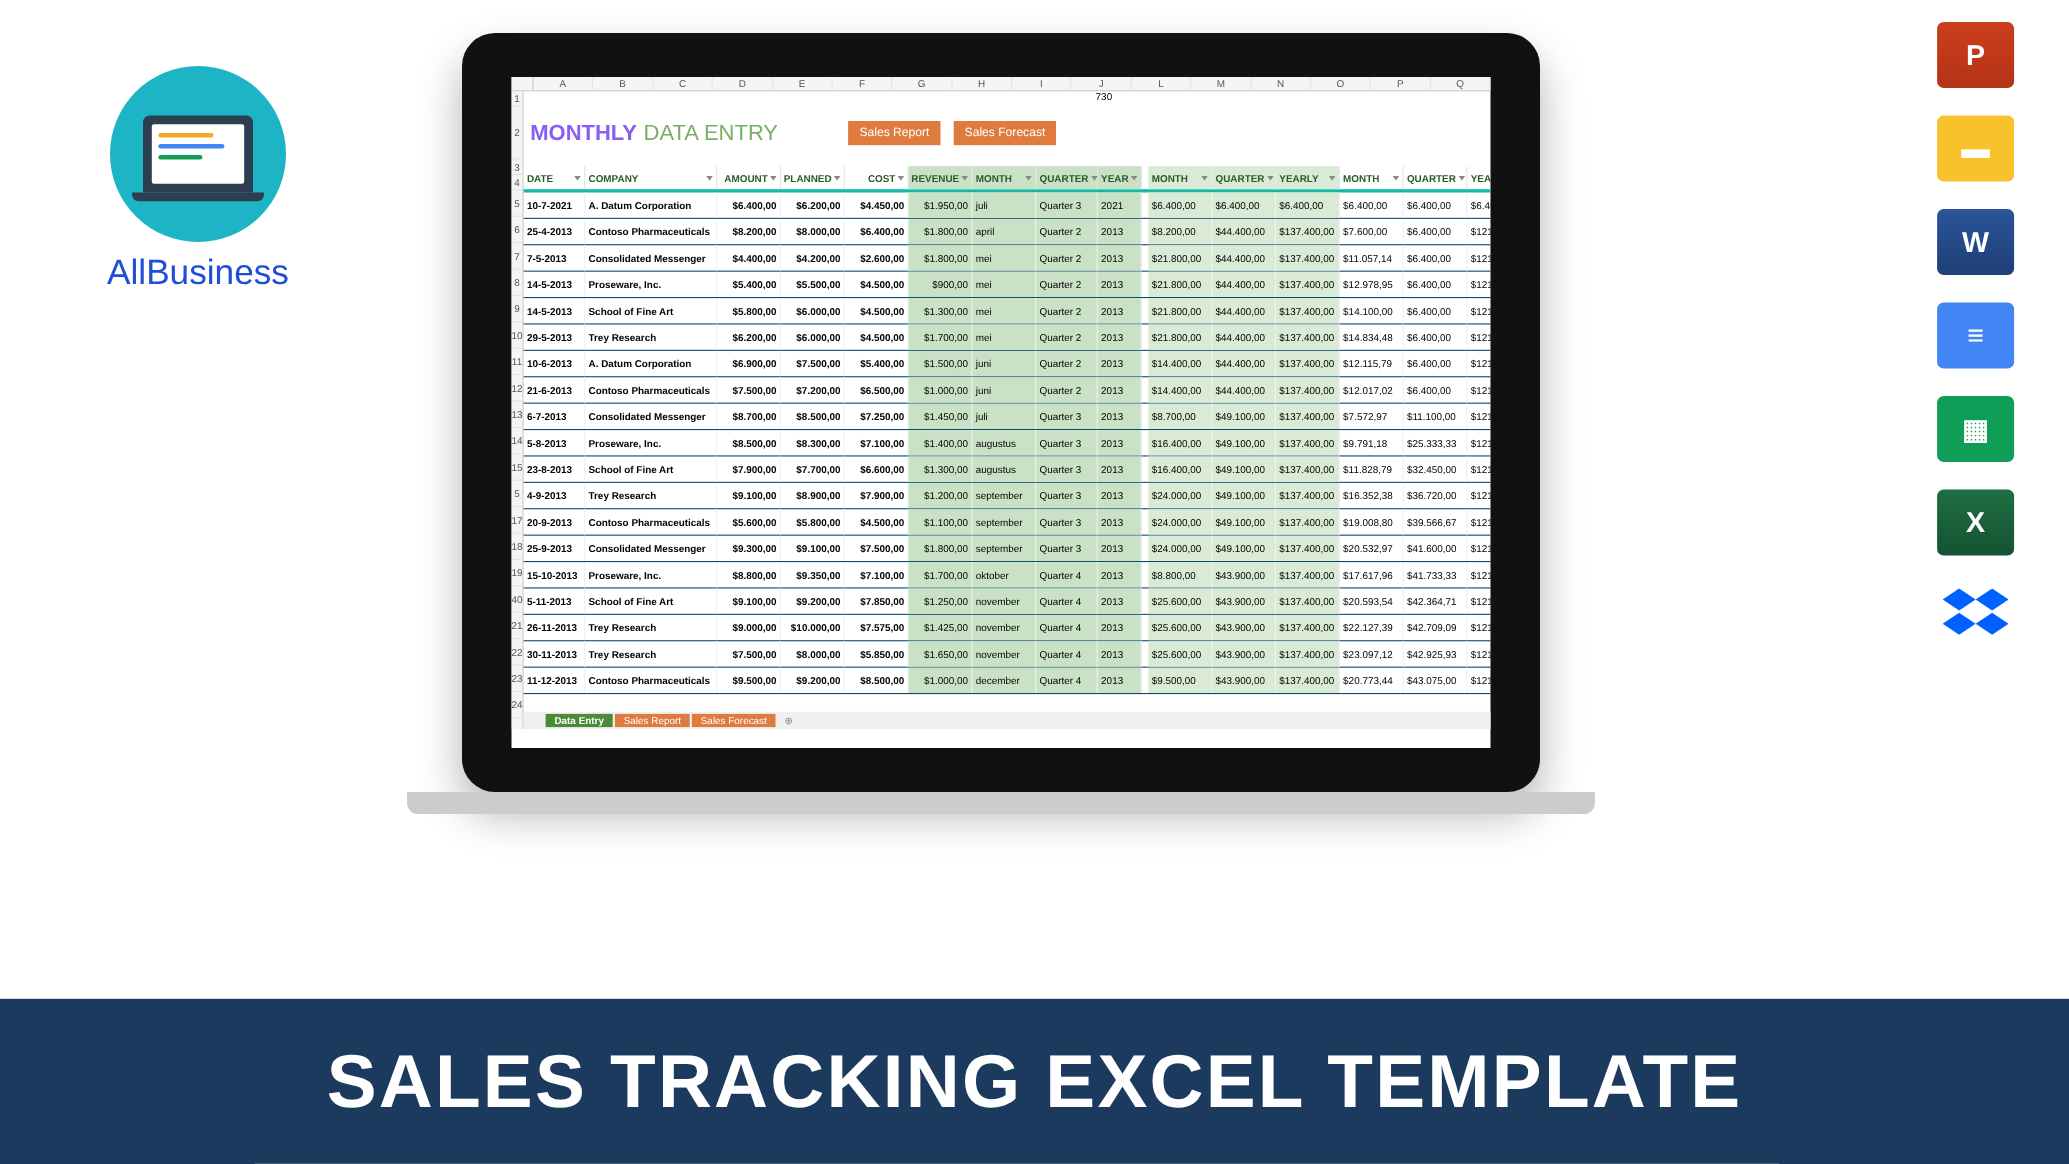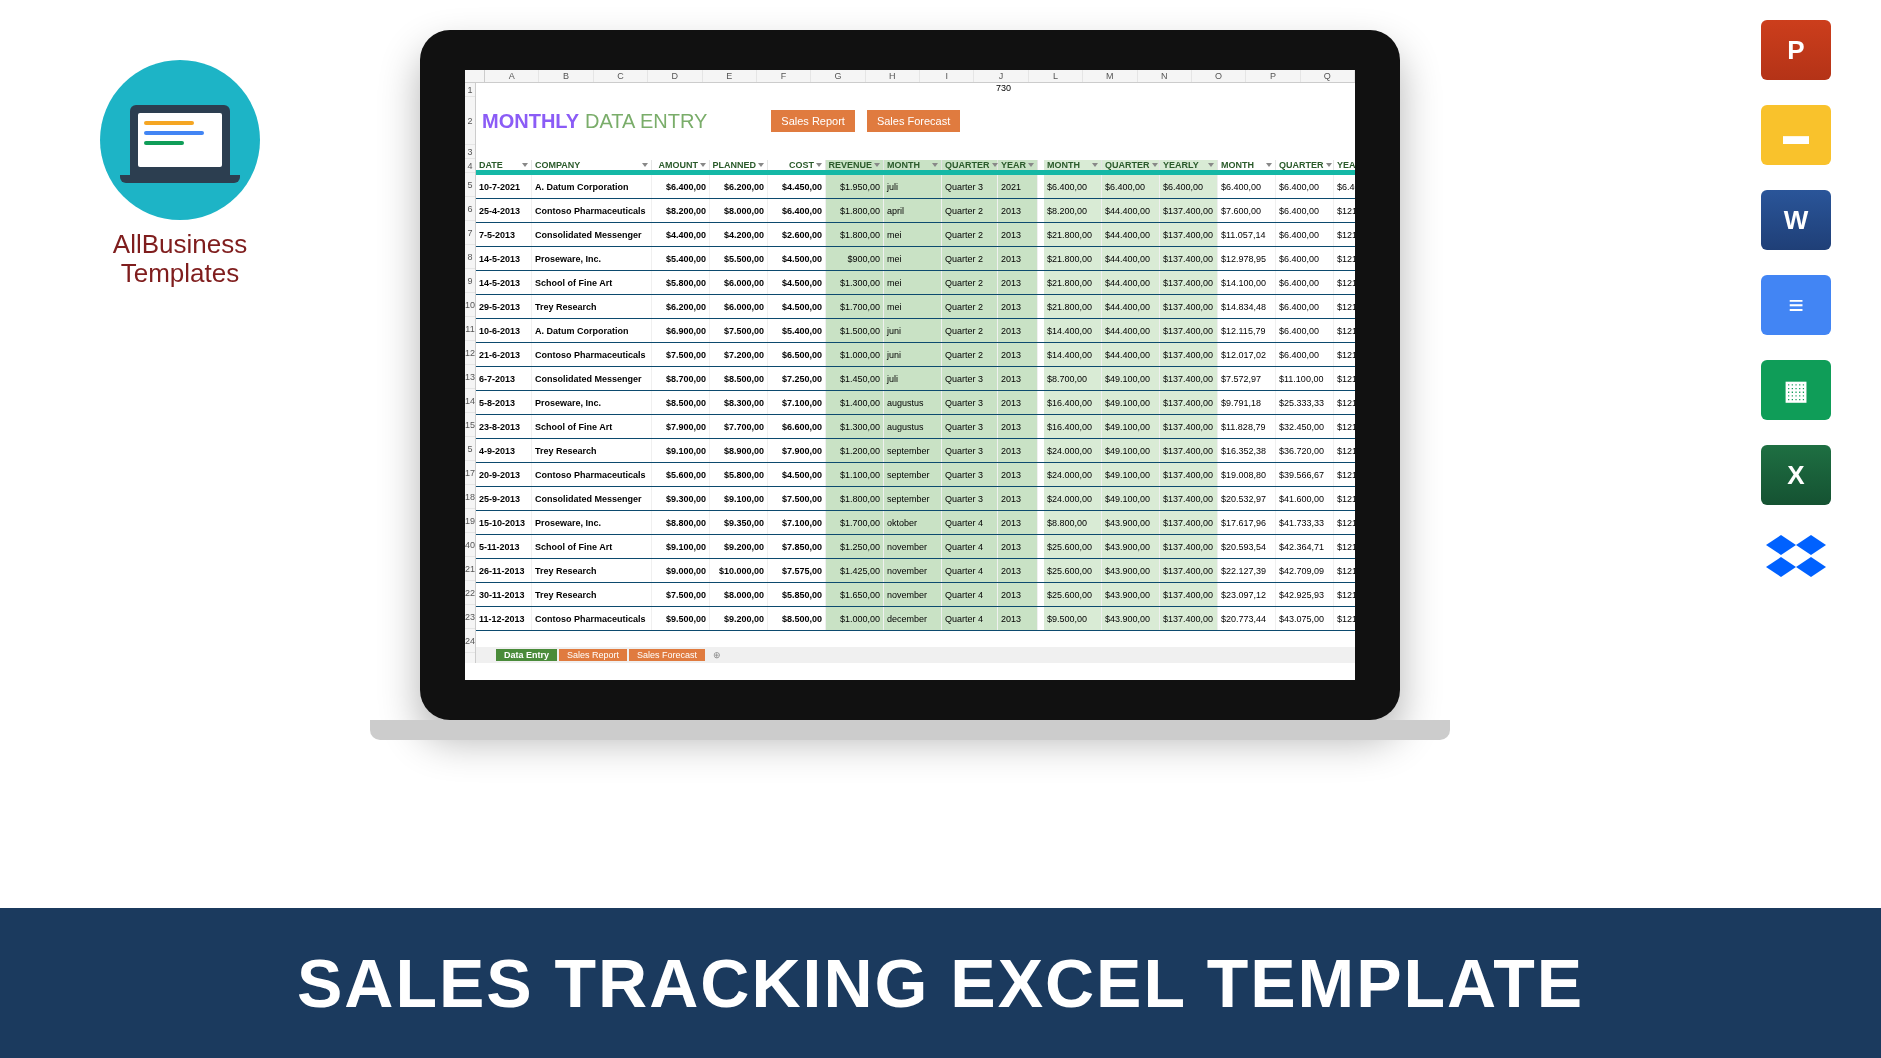--- a/index.html
+++ b/index.html
@@ -46,22 +46,22 @@
     border-radius: 0 0 6px 6px;
   }
   .logo-laptop-screen {
     position: absolute;
     top: 8px; left: 8px; right: 8px; bottom: 8px;
     background: #fff;
     border-radius: 2px;
   }
   .logo-line { position: absolute; height: 4px; left: 6px; border-radius: 2px; }
   .logo-text {
-    font-size: 26px;
-    color: #7f1d1d;
+    font-size: 32px;
+    color: #1d4ed8;
     line-height: 1.1;
   }
   .laptop-frame {
     position: absolute;
     top: 30px;
     left: 370px;
     width: 1080px;
     height: 750px;
   }
   .laptop-bezel {
@@ -148,22 +148,21 @@
     flex: 3;
     text-align: center;
     font-size: 9px;
     color: #333;
     border-top: 1px solid #ccc;
     border-right: 1px solid #e5e5e5;
   }
   .header-row {
     display: flex;
     height: 24px;
-    border-bottom: 5px solid #14b8a6;
-    align-items: flex-end;
+    border-bottom: 3px solid #14b8a6;
   }
   .hcell {
     display: flex;
     align-items: center;
     justify-content: space-between;
     padding: 0 3px;
     font-size: 9px;
     font-weight: bold;
     color: #2a5a2a;
     border-right: 1px solid #e5e5e5;
@@ -272,21 +271,20 @@
   <div class="logo-circle">
     <div class="logo-laptop">
       <div class="logo-laptop-screen">
         <div class="logo-line" style="top:8px;width:50px;background:#f5a623;"></div>
         <div class="logo-line" style="top:18px;width:60px;background:#4285f4;"></div>
         <div class="logo-line" style="top:28px;width:40px;background:#0f9d58;"></div>
       </div>
     </div>
   </div>
   <div class="logo-text">AllBusiness</div>
-  <div class="logo-text">Templates</div>
 </div>
 
 <div class="laptop-frame">
   <div class="laptop-bezel">
     <div class="screen">
 
       <div class="col-letters">
         <div class="rownum-col"></div>
         <div id="col-letters-container" style="display:flex;flex:1;">
             <div class="col-letter">A</div>

